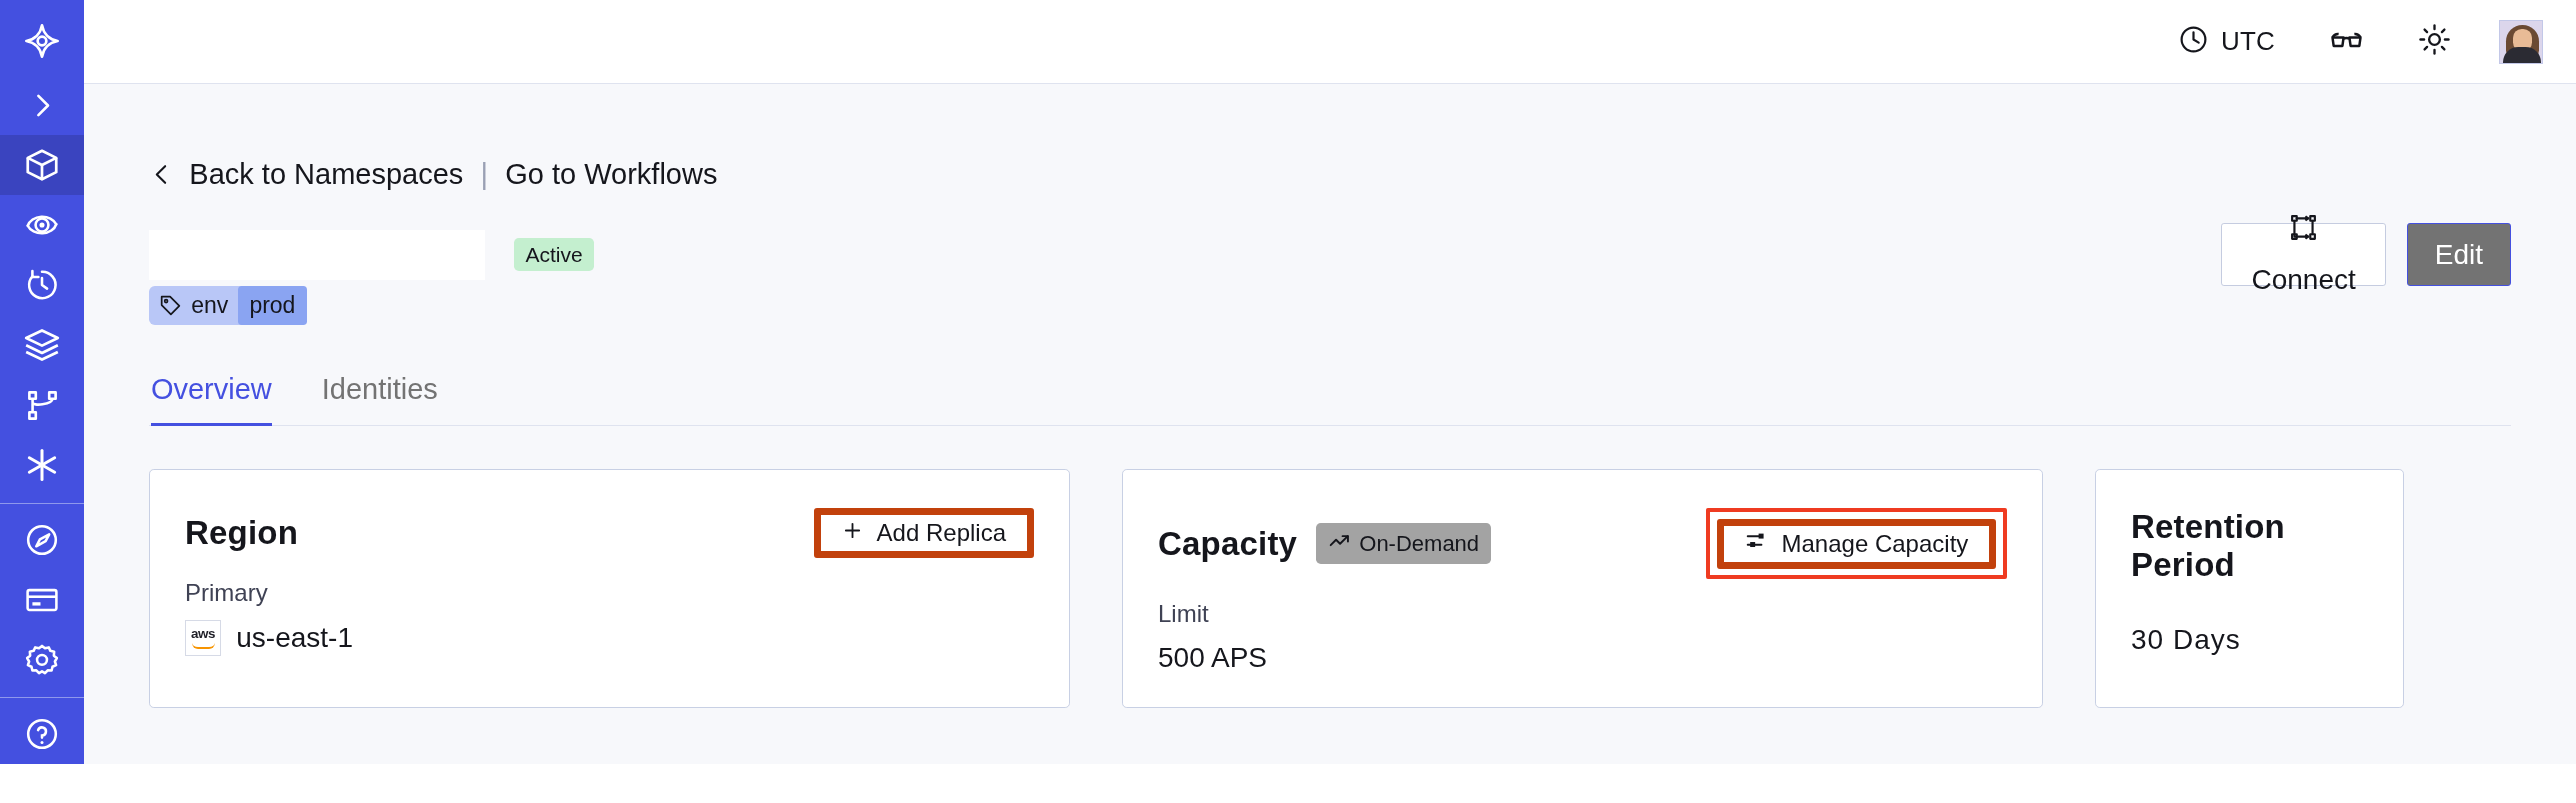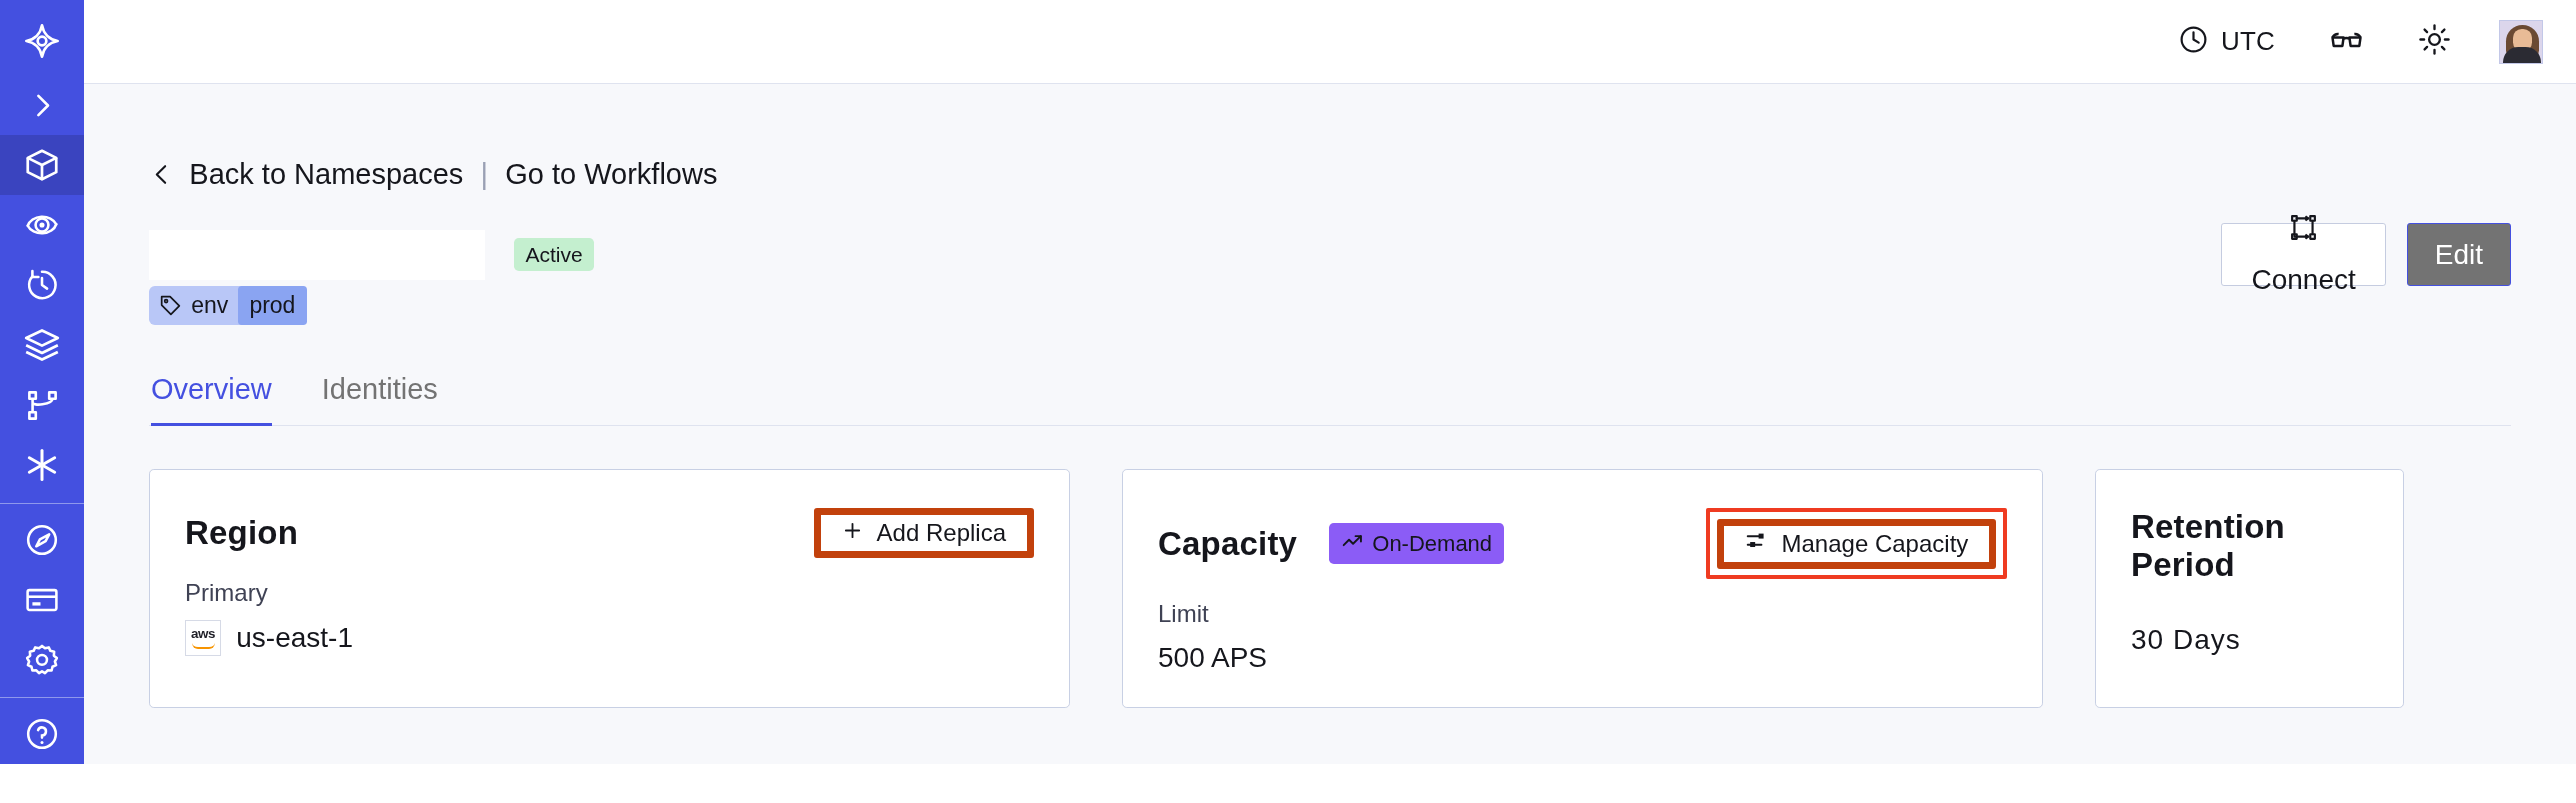--- a/index.html
+++ b/index.html
@@ -239,26 +239,26 @@
   .card-title {
     font-size: 33px;
     font-weight: bold;
     color: #15161c;
     letter-spacing: 0.2px;
   }
   .badge-ondemand {
     display: inline-flex;
     align-items: center;
     gap: 8.6px;
-    background: #8b5cf6;
+    background: #a3a3a3;
     color: #15161c;
     font-size: 22px;
     padding: 6.7px 11.5px;
     border-radius: 4.8px;
-    margin-left: 32px;
+    margin-left: 19px;
     line-height: 1;
     white-space: nowrap;
   }
   .card-head-action { margin-left: auto; display: flex; align-items: center; }
   .btn-sm {
     display: inline-flex;
     align-items: center;
     gap: 13.4px;
     background: #ffffff;
     border: 7px solid #c2410c;

